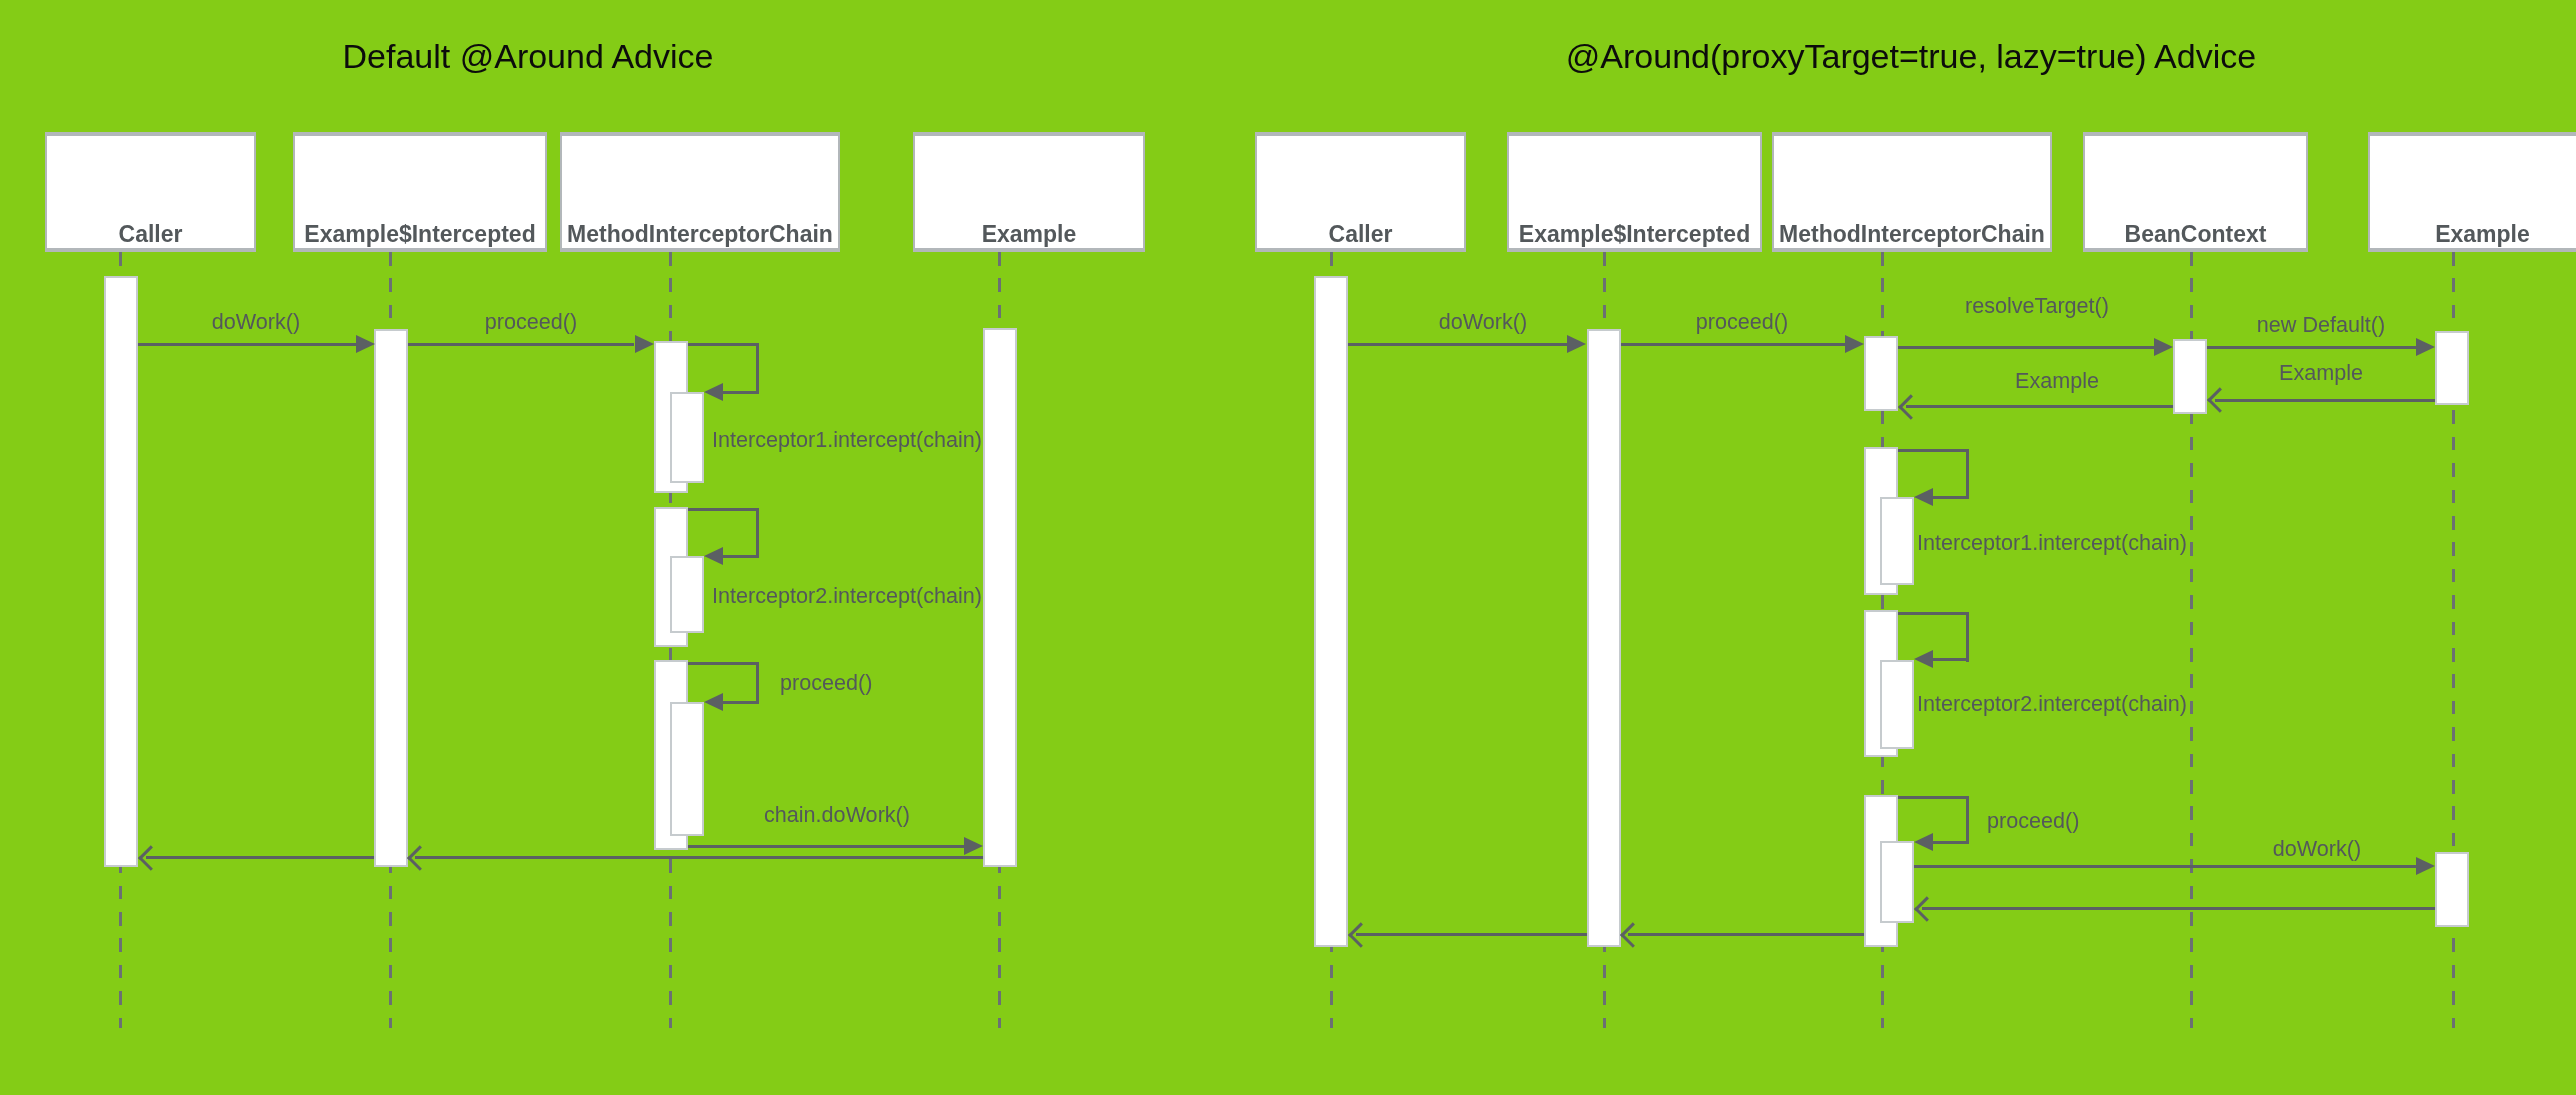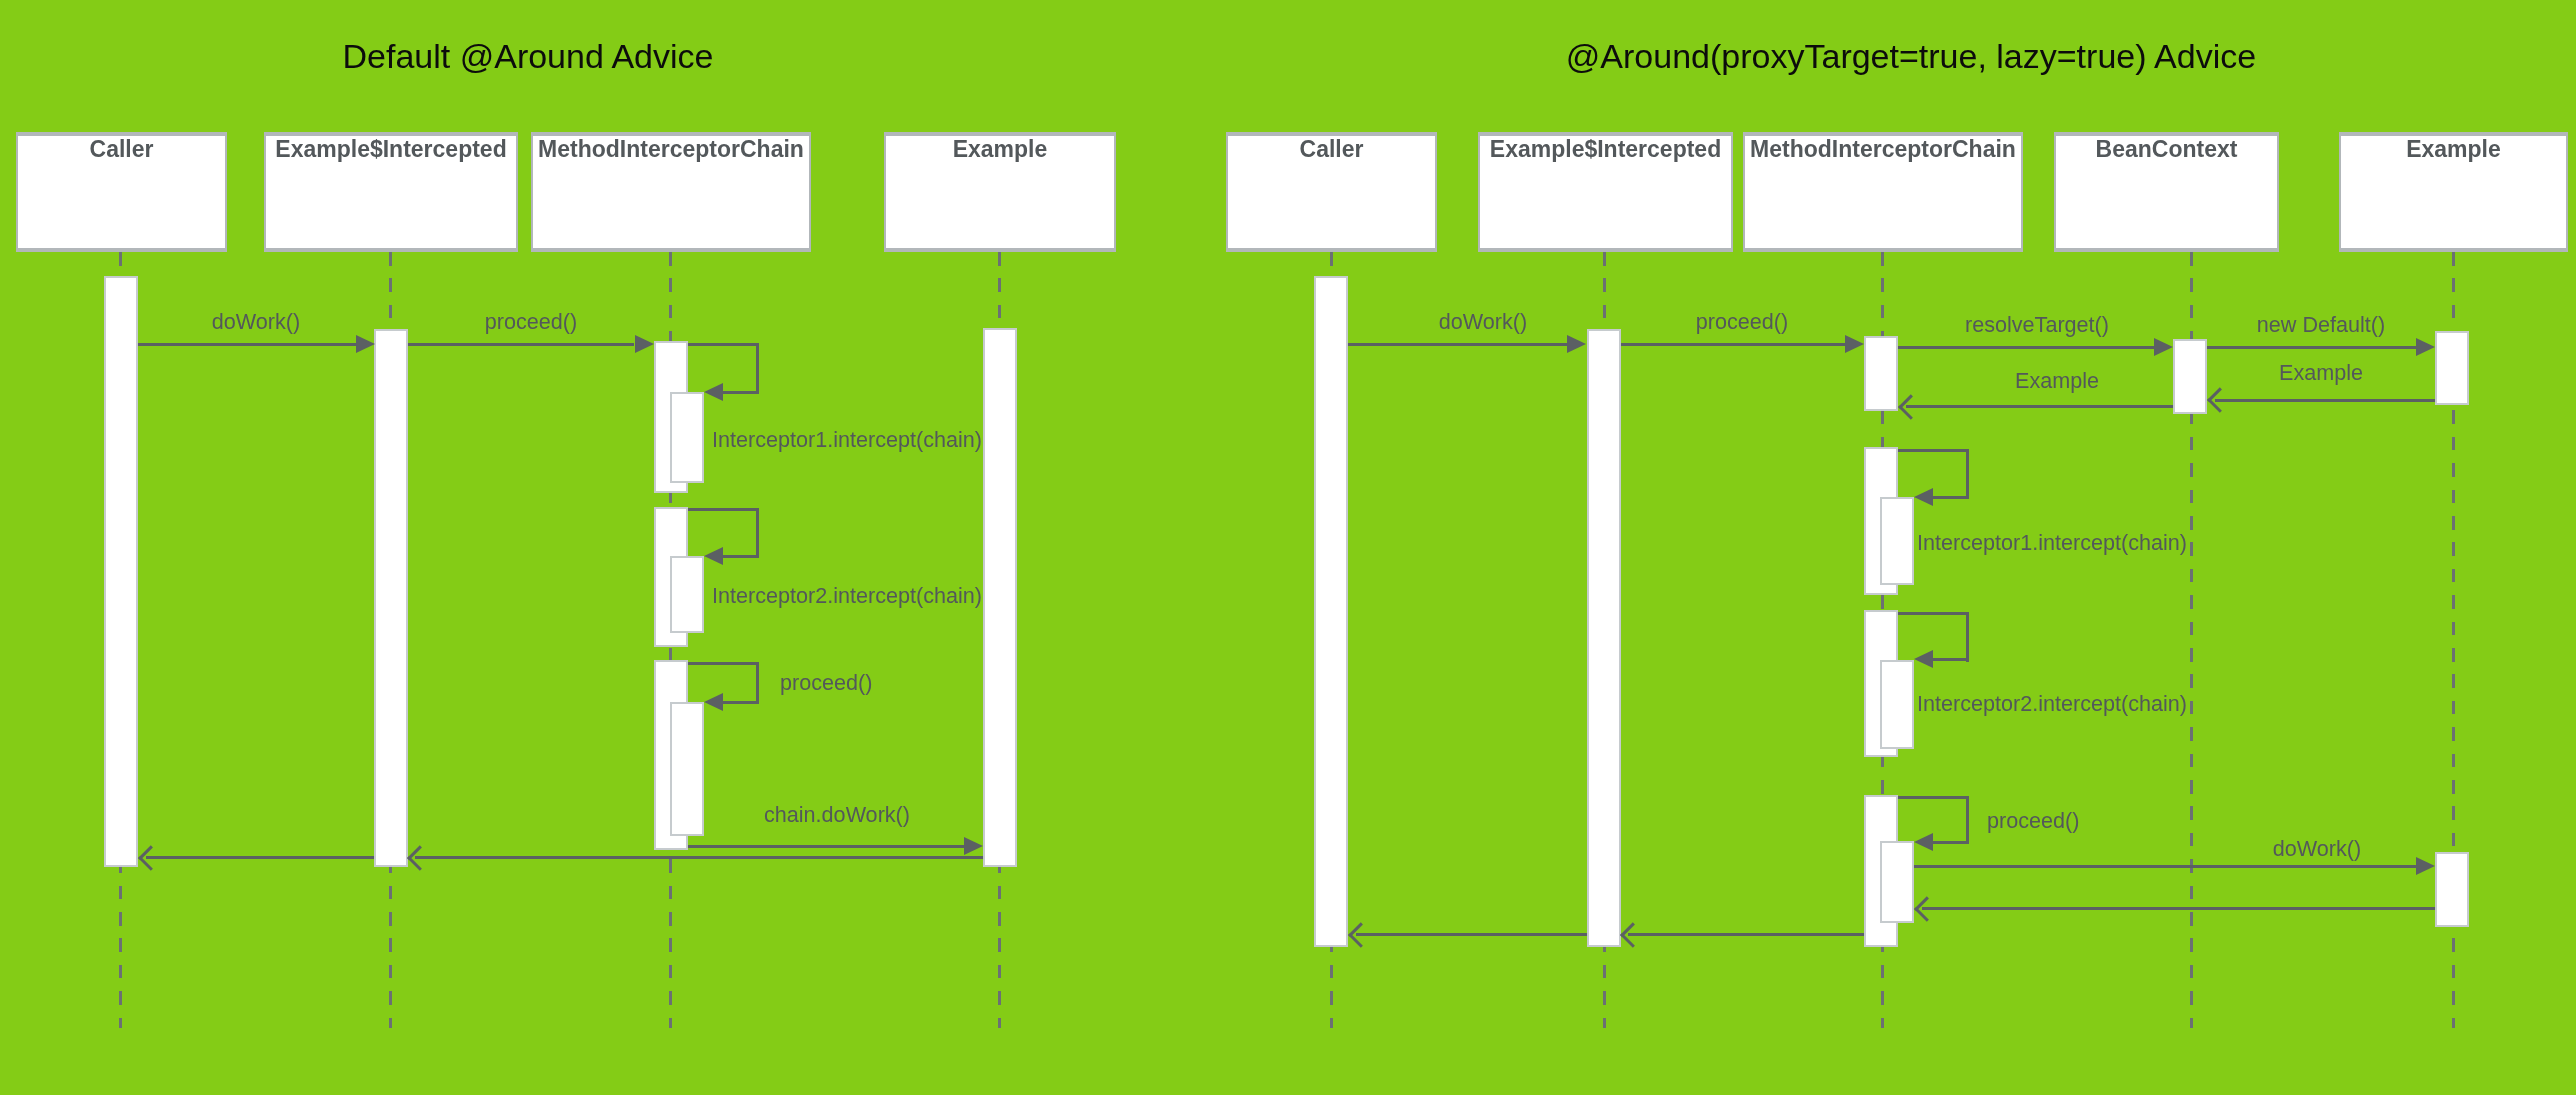--- a/index.html
+++ b/index.html
@@ -15,22 +15,22 @@
     position:relative;width:2576px;height:1095px;background:#84cc16;
     font-family:"Liberation Sans", sans-serif;overflow:hidden;padding-left:16px;
   }
   .title{
     position:absolute;transform:translateX(-50%);white-space:nowrap;
     font-size:34px;color:var(--title);z-index:6;
   }
   .pbox{
     position:absolute;top:132px;height:120px;box-sizing:border-box;
     border:2.4px solid var(--boxBorder);border-top-width:4.8px;border-bottom-width:4.8px;
-    background:#fff;display:flex;align-items:flex-start;justify-content:center;
-    font-size:23px;font-weight:bold;color:var(--label);z-index:3;white-space:nowrap;
+    background:#fff;display:flex;align-items:flex-end;justify-content:center;
+    font-size:23px;font-weight:bold;color:var(--label);z-index:3;white-space:nowrap;margin-left:29px;
   }
   .lifeline{
     position:absolute;top:252px;height:776px;width:3.2px;z-index:1;
     background:repeating-linear-gradient(to bottom,var(--lifeline) 0 13.6px,transparent 13.6px 26.4px);
   }
   .bar{
     position:absolute;width:34px;box-sizing:border-box;background:#fff;
     border:2.4px solid var(--barBorder);z-index:3;
   }
   .shaft-h{position:absolute;height:3.2px;background:var(--arrow);z-index:2;}
@@ -198,21 +198,21 @@
     <div class="chev-l" style="left:1918px;top:900px;"></div>
 
     <div class="shaft-h" style="left:1628px;top:933px;width:236px;"></div>
     <div class="chev-l" style="left:1624px;top:926px;"></div>
 
     <div class="shaft-h" style="left:1356px;top:933px;width:231px;"></div>
     <div class="chev-l" style="left:1352px;top:926px;"></div>
 
     <div class="msg c" style="left:1483px;top:322px;">doWork()</div>
     <div class="msg c" style="left:1742px;top:322px;">proceed()</div>
-    <div class="msg c" style="left:2037px;top:325px;">resolveTarget()</div>
+    <div class="msg c" style="left:2037px;top:306px;">resolveTarget()</div>
     <div class="msg c" style="left:2321px;top:325px;">new Default()</div>
     <div class="msg c" style="left:2321px;top:373px;">Example</div>
     <div class="msg c" style="left:2057px;top:381px;">Example</div>
     <div class="msg l" style="left:1917px;top:543px;">Interceptor1.intercept(chain)</div>
     <div class="msg l" style="left:1917px;top:704px;">Interceptor2.intercept(chain)</div>
     <div class="msg l" style="left:1987px;top:821px;">proceed()</div>
     <div class="msg c" style="left:2317px;top:849px;">doWork()</div>
   </div>
 
 </div>

